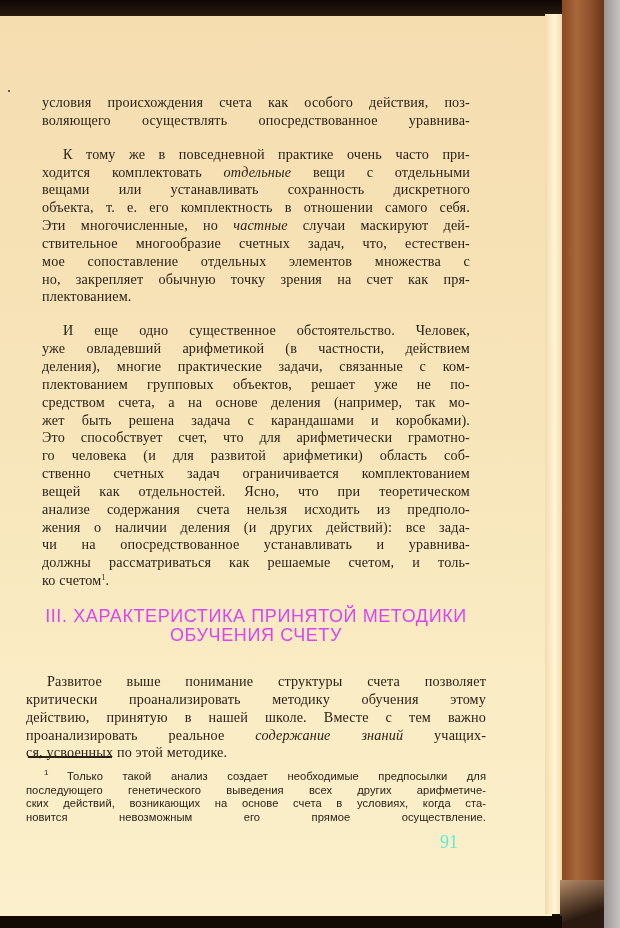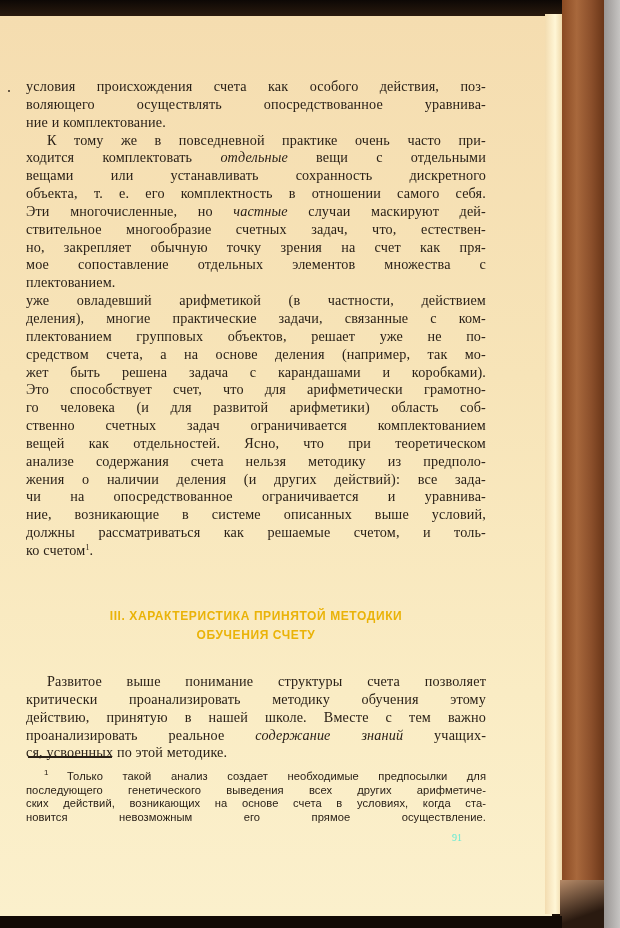--- a/index.html
+++ b/index.html
@@ -34,46 +34,46 @@
   }
   .bottom-shadow {
     position: absolute; left: 0; top: 916px; width: 562px; height: 12px;
     background: #120a05;
   }
   .text-block {
     position: absolute; left: 26px; top: 78px; width: 460px;
     color: #2a2118; font-size: 14.2px; line-height: 17.85px;
     text-align: justify; letter-spacing: 0.15px;
   }
-  .para { margin: 0; text-indent: 0; }
+  .para { margin: 16px; text-indent: 0; }
   .line { display: block; text-align-last: justify; white-space: nowrap; }
   .line.last { text-align-last: left; text-align: right; }
   em { }
   .heading {
     position: absolute; left: 26px; top: 607px; width: 460px;
-    text-align: center; color: #eab308;
+    text-align: center; color: #d946ef;
     font-family: "Liberation Sans", "DejaVu Sans", sans-serif;
-    font-weight: bold; font-size: 12px; line-height: 19px; letter-spacing: 0.6px;
+    font-weight: normal; font-size: 18px; line-height: 19px; letter-spacing: 0.6px;
   }
   .body2 { top: 673px; }
   .footnote-rule {
     position: absolute; left: 28px; top: 756px; width: 84px; height: 1.5px;
     background: #2a2118;
   }
   .footnote {
     position: absolute; left: 26px; top: 770px; width: 460px;
     color: #2a2118; font-size: 11.2px; line-height: 13.6px;
     font-family: "Liberation Sans", "DejaVu Sans", sans-serif; font-weight: normal;
     letter-spacing: 0.05px;
   }
   .footnote .line { text-align-last: justify; }
   .footnote .first { padding-left: 18px; }
   sup { font-size: 8px; line-height: 0; vertical-align: 5px; }
   .page-number {
-    position: absolute; left: 452px; top: 832px; font-size: 10px; color: #5eead4;
+    position: absolute; left: 440px; top: 832px; font-size: 18px; color: #5eead4;
   }
   .margin-dot {
     position: absolute; left: 8px; top: 90px; width: 2px; height: 2px; background: #3a2e22; border-radius: 1px;
   }
 </style>
 </head>
 <body>
 
 <div class="top-shadow"></div>
 <div class="page"></div>
@@ -81,47 +81,46 @@
 <div class="book-cover"></div>
 <div class="book-cover-bottom"></div>
 <div class="bg-right"></div>
 <div class="bottom-shadow"></div>
 <div class="margin-dot"></div>
 
 <div class="text-block" id="body-text">
     <div class="para">
       <span class="line">условия происхождения счета как особого действия, поз-</span>
       <span class="line">воляющего осуществлять опосредствованное уравнива-</span>
-      <span class="line last">ние и комплектование.</span>
     </div>
     <div class="para">
       <span class="line first" style="padding-left: 21px;">К тому же в повседневной практике очень часто при-</span>
       <span class="line">ходится комплектовать <em>отдельные</em> вещи с отдельными</span>
       <span class="line">вещами или устанавливать сохранность дискретного</span>
       <span class="line">объекта, т. е. его комплектность в отношении самого себя.</span>
       <span class="line">Эти многочисленные, но <em>частные</em> случаи маскируют дей-</span>
       <span class="line">ствительное многообразие счетных задач, что, естествен-</span>
+      <span class="line">мое сопоставление отдельных элементов множества с</span>
       <span class="line">но, закрепляет обычную точку зрения на счет как пря-</span>
-      <span class="line">мое сопоставление отдельных элементов множества с</span>
       <span class="line last">плектованием.</span>
     </div>
     <div class="para">
+      <span class="line first" style="padding-left: 21px;">И еще одно существенное обстоятельство. Человек,</span>
       <span class="line">уже овладевший арифметикой (в частности, действием</span>
       <span class="line">деления), многие практические задачи, связанные с ком-</span>
       <span class="line">плектованием групповых объектов, решает уже не по-</span>
       <span class="line">средством счета, а на основе деления (например, так мо-</span>
       <span class="line">жет быть решена задача с карандашами и коробками).</span>
       <span class="line">Это способствует счет, что для арифметически грамотно-</span>
       <span class="line">го человека (и для развитой арифметики) область соб-</span>
       <span class="line">ственно счетных задач ограничивается комплектованием</span>
       <span class="line">вещей как отдельностей. Ясно, что при теоретическом</span>
-      <span class="line">анализе содержания счета нельзя методику из предполо-</span>
+      <span class="line">анализе содержания счета нельзя исходить из предполо-</span>
       <span class="line">жения о наличии деления (и других действий): все зада-</span>
-      <span class="line">чи на опосредствованное ограничивается и уравнива-</span>
-      <span class="line">ние, возникающие в системе описанных выше условий,</span>
+      <span class="line">чи на опосредствованное устанавливать и уравнива-</span>
       <span class="line">должны рассматриваться как решаемые счетом, и толь-</span>
       <span class="line last">ко счетом<sup>1</sup>.</span>
     </div>
   </div>
 
 <div class="heading">
   <div>III. ХАРАКТЕРИСТИКА ПРИНЯТОЙ МЕТОДИКИ</div>
   <div>ОБУЧЕНИЯ СЧЕТУ</div>
 </div>
 

